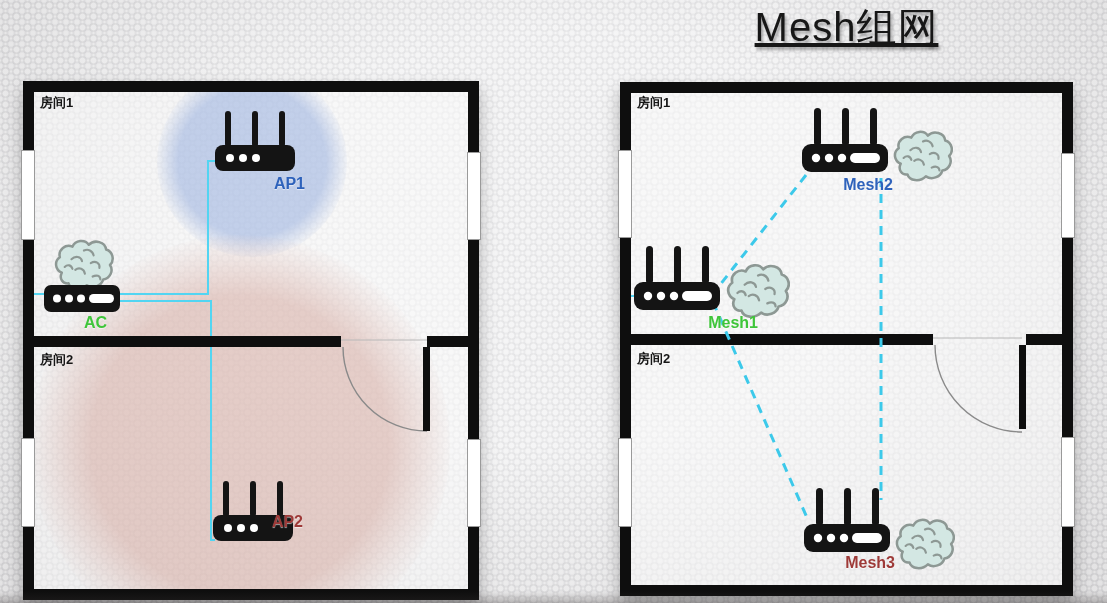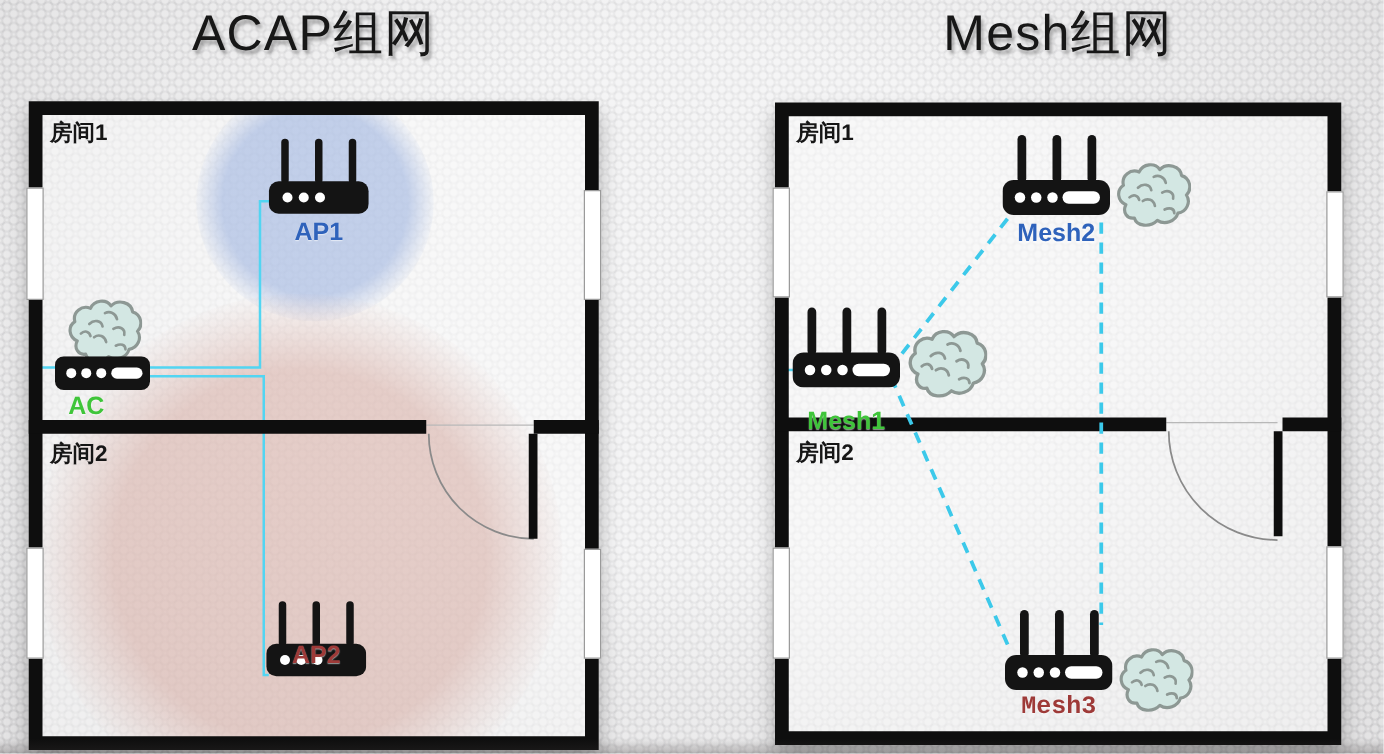--- a/index.html
+++ b/index.html
@@ -28,22 +28,22 @@
   }
   .room-bg{position:absolute;background:rgba(250,250,250,0.55);z-index:0;}
   .clip{position:absolute;overflow:hidden;z-index:1;}
   .coverage{position:absolute;border-radius:50%;}
   .cov-blue{background:radial-gradient(circle, rgba(150,174,222,0.55) 0 55%, rgba(150,174,222,0) 73%);}
   .cov-pink{background:radial-gradient(circle, rgba(210,163,153,0.50) 0 50%, rgba(210,163,153,0) 72%);}
   .frame{position:absolute;border:11px solid var(--wall);box-sizing:border-box;z-index:3;
     box-shadow:0 9px 16px rgba(0,0,0,0.28);}
   .wallseg{position:absolute;background:var(--wall);z-index:3;}
   .window{position:absolute;background:#ffffff;border:1px solid #9a9a9a;box-sizing:border-box;z-index:4;}
-  .room-label{position:absolute;font-size:18px;font-weight:bold;color:#161616;z-index:5;}
-  .dev-label{position:absolute;font-size:20px;font-weight:bold;text-align:center;z-index:5;
+  .room-label{position:absolute;font-size:13px;font-weight:bold;color:#161616;z-index:5;}
+  .dev-label{position:absolute;font-size:16px;font-weight:bold;text-align:right;z-index:5;
     text-shadow:0 1px 1px rgba(255,255,255,0.6);}
   .icon{position:absolute;z-index:5;}
   svg.layer{position:absolute;left:0;top:0;z-index:2;pointer-events:none;}
   svg.layer.over{z-index:4;}
   .cable{stroke:var(--cable);stroke-width:2;fill:none;}
   .mesh-link{stroke:var(--link);stroke-width:3;fill:none;stroke-dasharray:9 7;}
   .door-arc{stroke:#8a8a8a;stroke-width:1.4;fill:none;}
   .door-gap{stroke:#b8b8b8;stroke-width:1;fill:none;}
   .router-dark{fill:#141414;}
   .router-white{fill:#ffffff;}
@@ -89,21 +89,20 @@
       <path class="brain-line" d="M40,26 C45,23 50,26 49,31"></path>
       <path class="brain-line" d="M13,30 C16,27 20,28 21,32"></path>
       <path class="brain-line" d="M42,40 C46,38 50,39 50,43"></path>
     </symbol>
   </defs>
 </svg>
 
 <div class="stage">
   <div class="vignette"></div>
 
-  <div class="title" style="left:23px;width:456px;">ACAP组网</div>
 
   <div class="room-bg" style="left:23px;top:81px;width:456px;height:519px;"></div>
   <div class="clip" style="left:23px;top:81px;width:456px;height:519px;">
     <div class="coverage cov-blue" style="left:134px;top:-14px;width:190px;height:190px;"></div>
     <div class="coverage cov-pink" style="left:7px;top:154px;width:420px;height:420px;"></div>
   </div>
 
   <svg class="layer" width="1107" height="603">
     <path class="cable" d="M31,294 H46"></path>
     <path class="cable" d="M119,294 H208 V161 H217"></path>
@@ -139,21 +138,21 @@
   <svg class="icon" style="left:44px;top:285px;" width="76" height="27">
       <use href="#sym-ac"></use>
     </svg>
   <div class="dev-label" style="left: 31px; top: 314px; width: 76px; color: rgb(63, 197, 58);">AC</div>
 
   <svg class="icon" style="left:213px;top:479px;" width="80" height="64">
       <use href="#sym-ap"></use>
     </svg>
   <div class="dev-label" style="left: 203px; top: 513px; width: 100px; color: rgb(158, 58, 56);">AP2</div>
 
-  <div class="title" style="left:620px;width:453px;">Mesh组网</div>
+  <div class="title" style="left:620px;width:453px;text-decoration:underline;">Mesh组网</div>
 
   <div class="room-bg" style="left:620px;top:82px;width:453px;height:514px;"></div>
 
   <div class="frame" style="left:620px;top:82px;width:453px;height:514px;"></div>
   <div class="wallseg" style="left:620px;top:334px;width:313px;height:11px;"></div>
   <div class="wallseg" style="left:1026px;top:334px;width:47px;height:11px;"></div>
   <div class="wallseg" style="left:1019px;top:345px;width:7px;height:84px;"></div>
 
   <div class="window" style="left:618px;top:150px;width:14px;height:88px;"></div>
   <div class="window" style="left:1061px;top:153px;width:14px;height:85px;"></div>
@@ -176,24 +175,24 @@
       <use href="#sym-brain"></use>
     </svg>
   <div class="dev-label" style="left: 797px; top: 176px; width: 96px; color: rgb(46, 98, 187);">Mesh2</div>
 
   <svg class="icon" style="left:634px;top:244px;" width="86" height="66">
       <use href="#sym-mesh"></use>
     </svg>
   <svg class="icon" style="left:724px;top:262px;" width="66" height="58">
       <use href="#sym-brain"></use>
     </svg>
-  <div class="dev-label" style="left: 629px; top: 314px; width: 96px; color: rgb(63, 197, 58); margin-top: 12px;">Mesh1</div>
+  <div class="dev-label" style="left: 662px; top: 314px; width: 96px; color: rgb(63, 197, 58);">Mesh1</div>
 
   <svg class="icon" style="left:804px;top:486px;" width="86" height="66">
       <use href="#sym-mesh"></use>
     </svg>
   <svg class="icon" style="left:893px;top:516px;" width="62" height="56">
       <use href="#sym-brain"></use>
     </svg>
-  <div class="dev-label" style="left: 799px; top: 554px; width: 96px; color: rgb(158, 58, 56); font-family: Liberation Mono, monospace;">Mesh3</div>
+  <div class="dev-label" style="left: 799px; top: 554px; width: 96px; color: rgb(158, 58, 56);">Mesh3</div>
 
   <div class="bottom-shade"></div>
 </div>
 
 </body></html>

